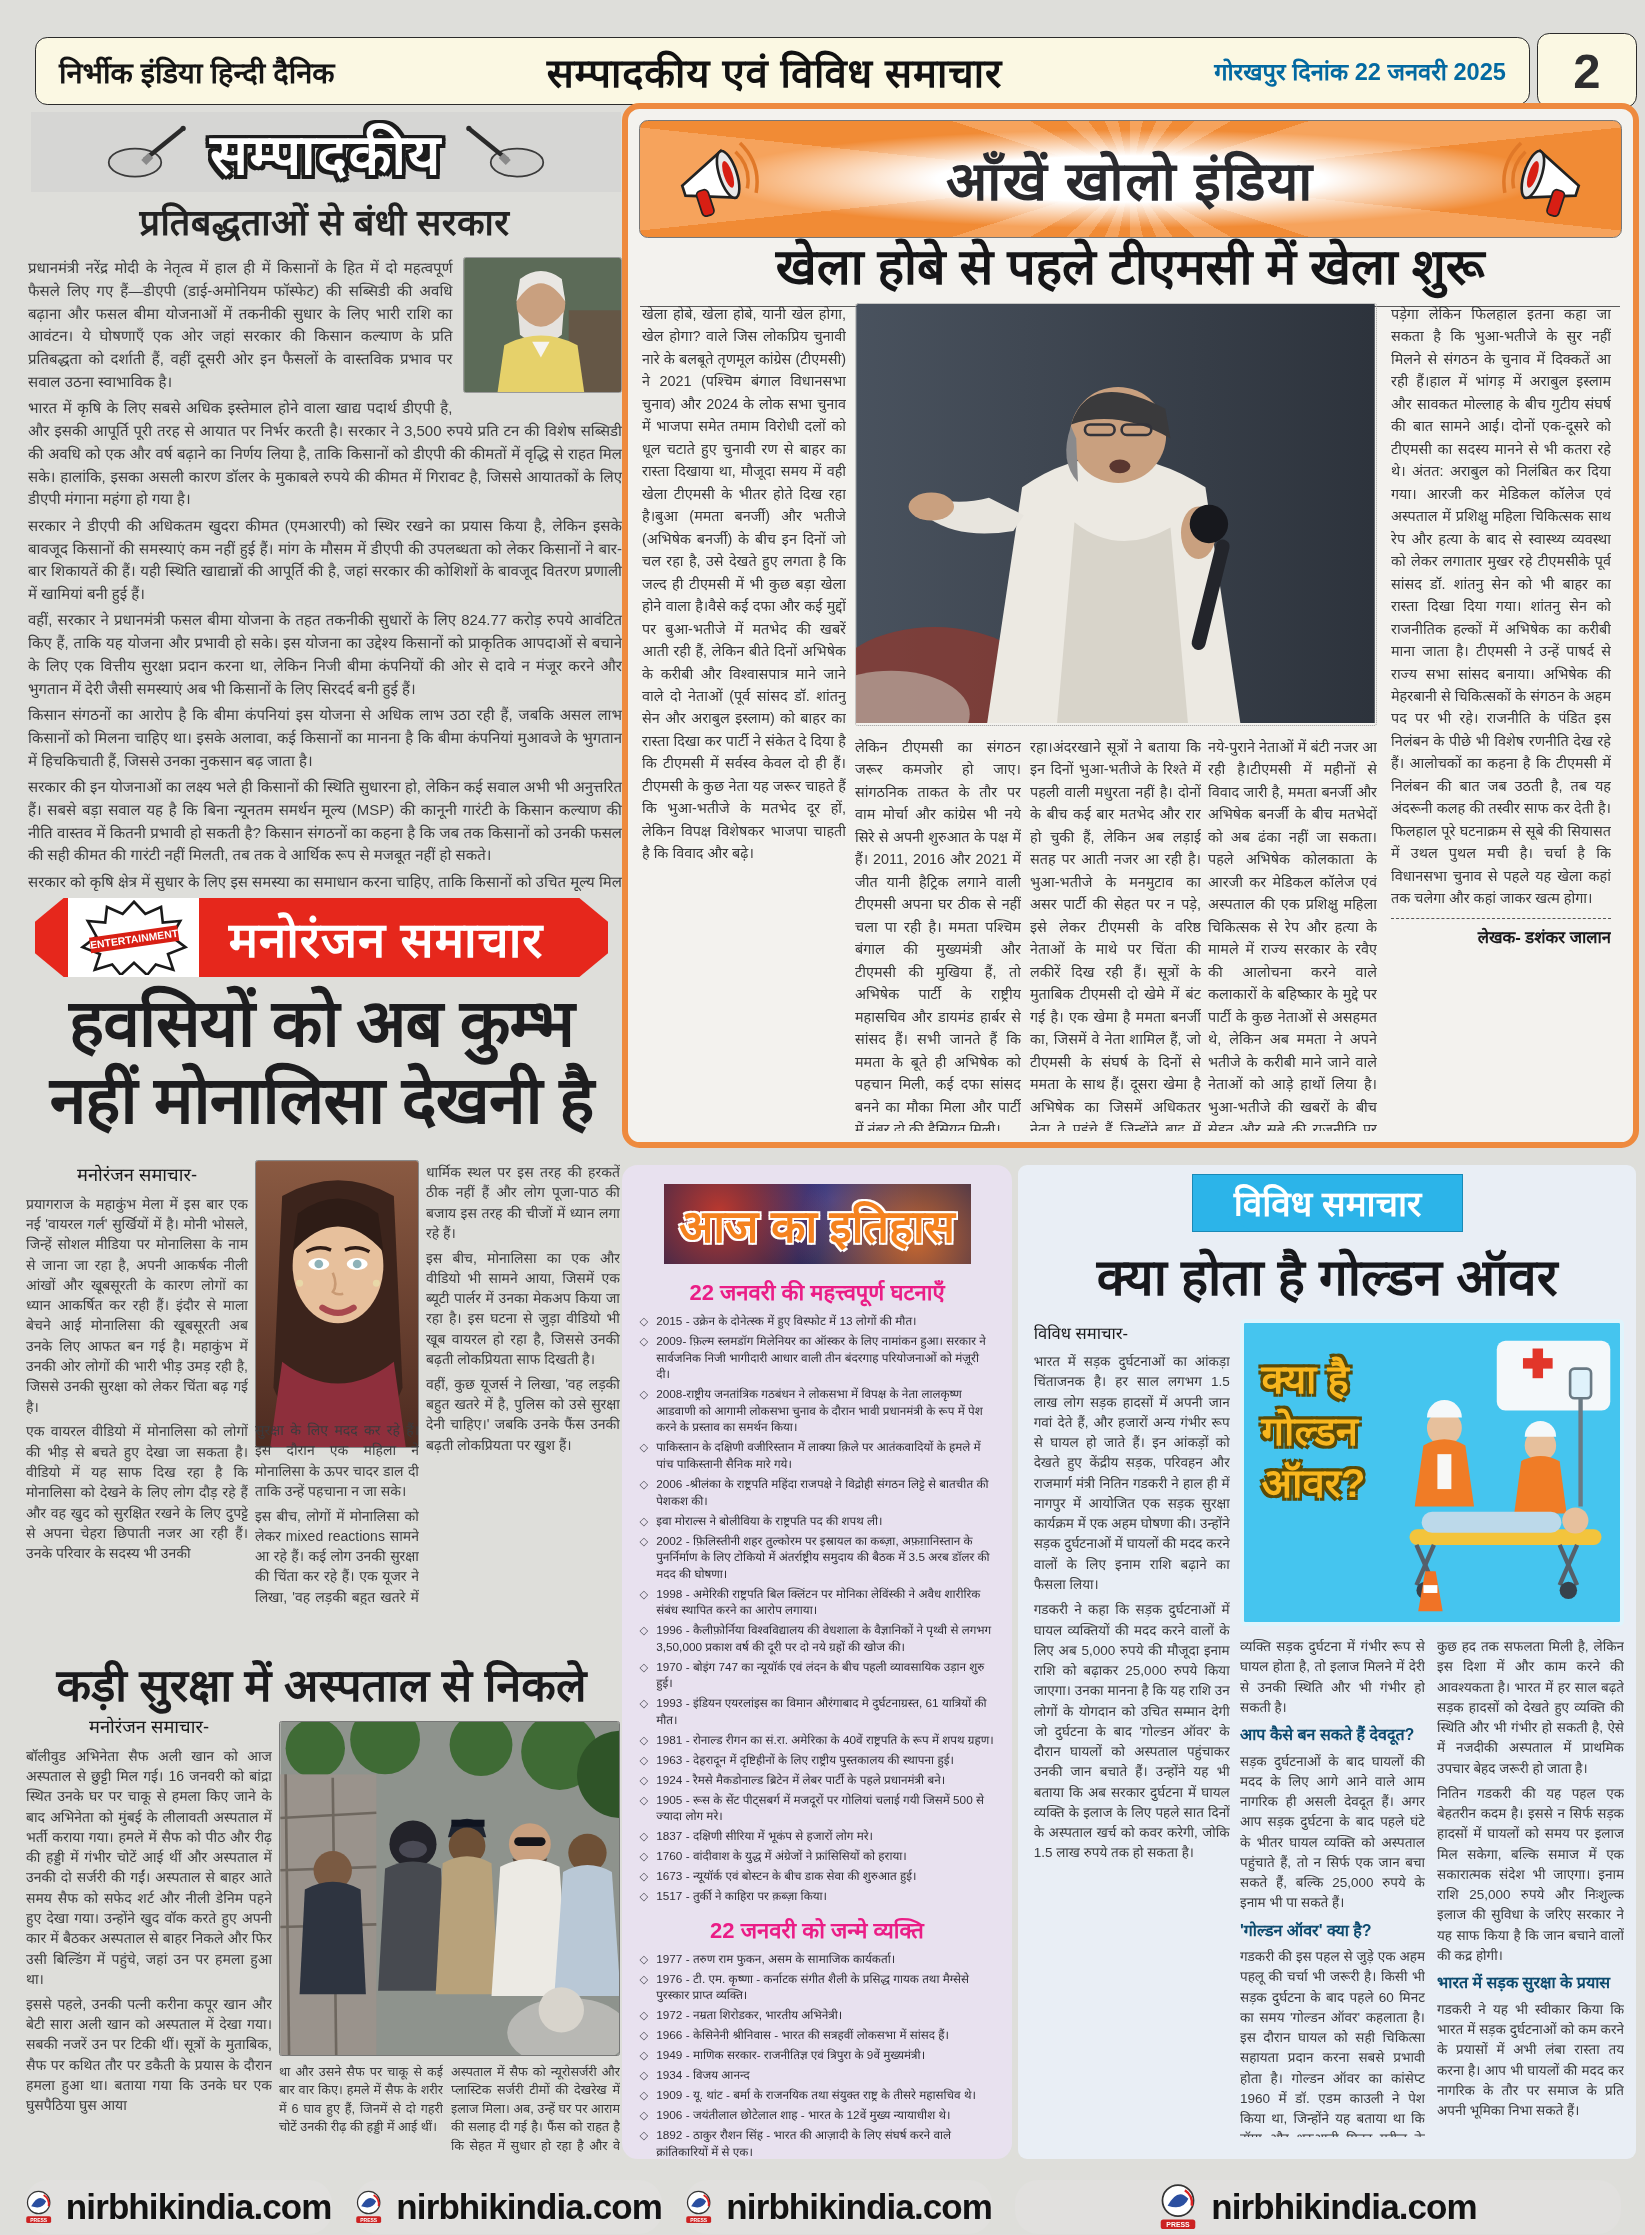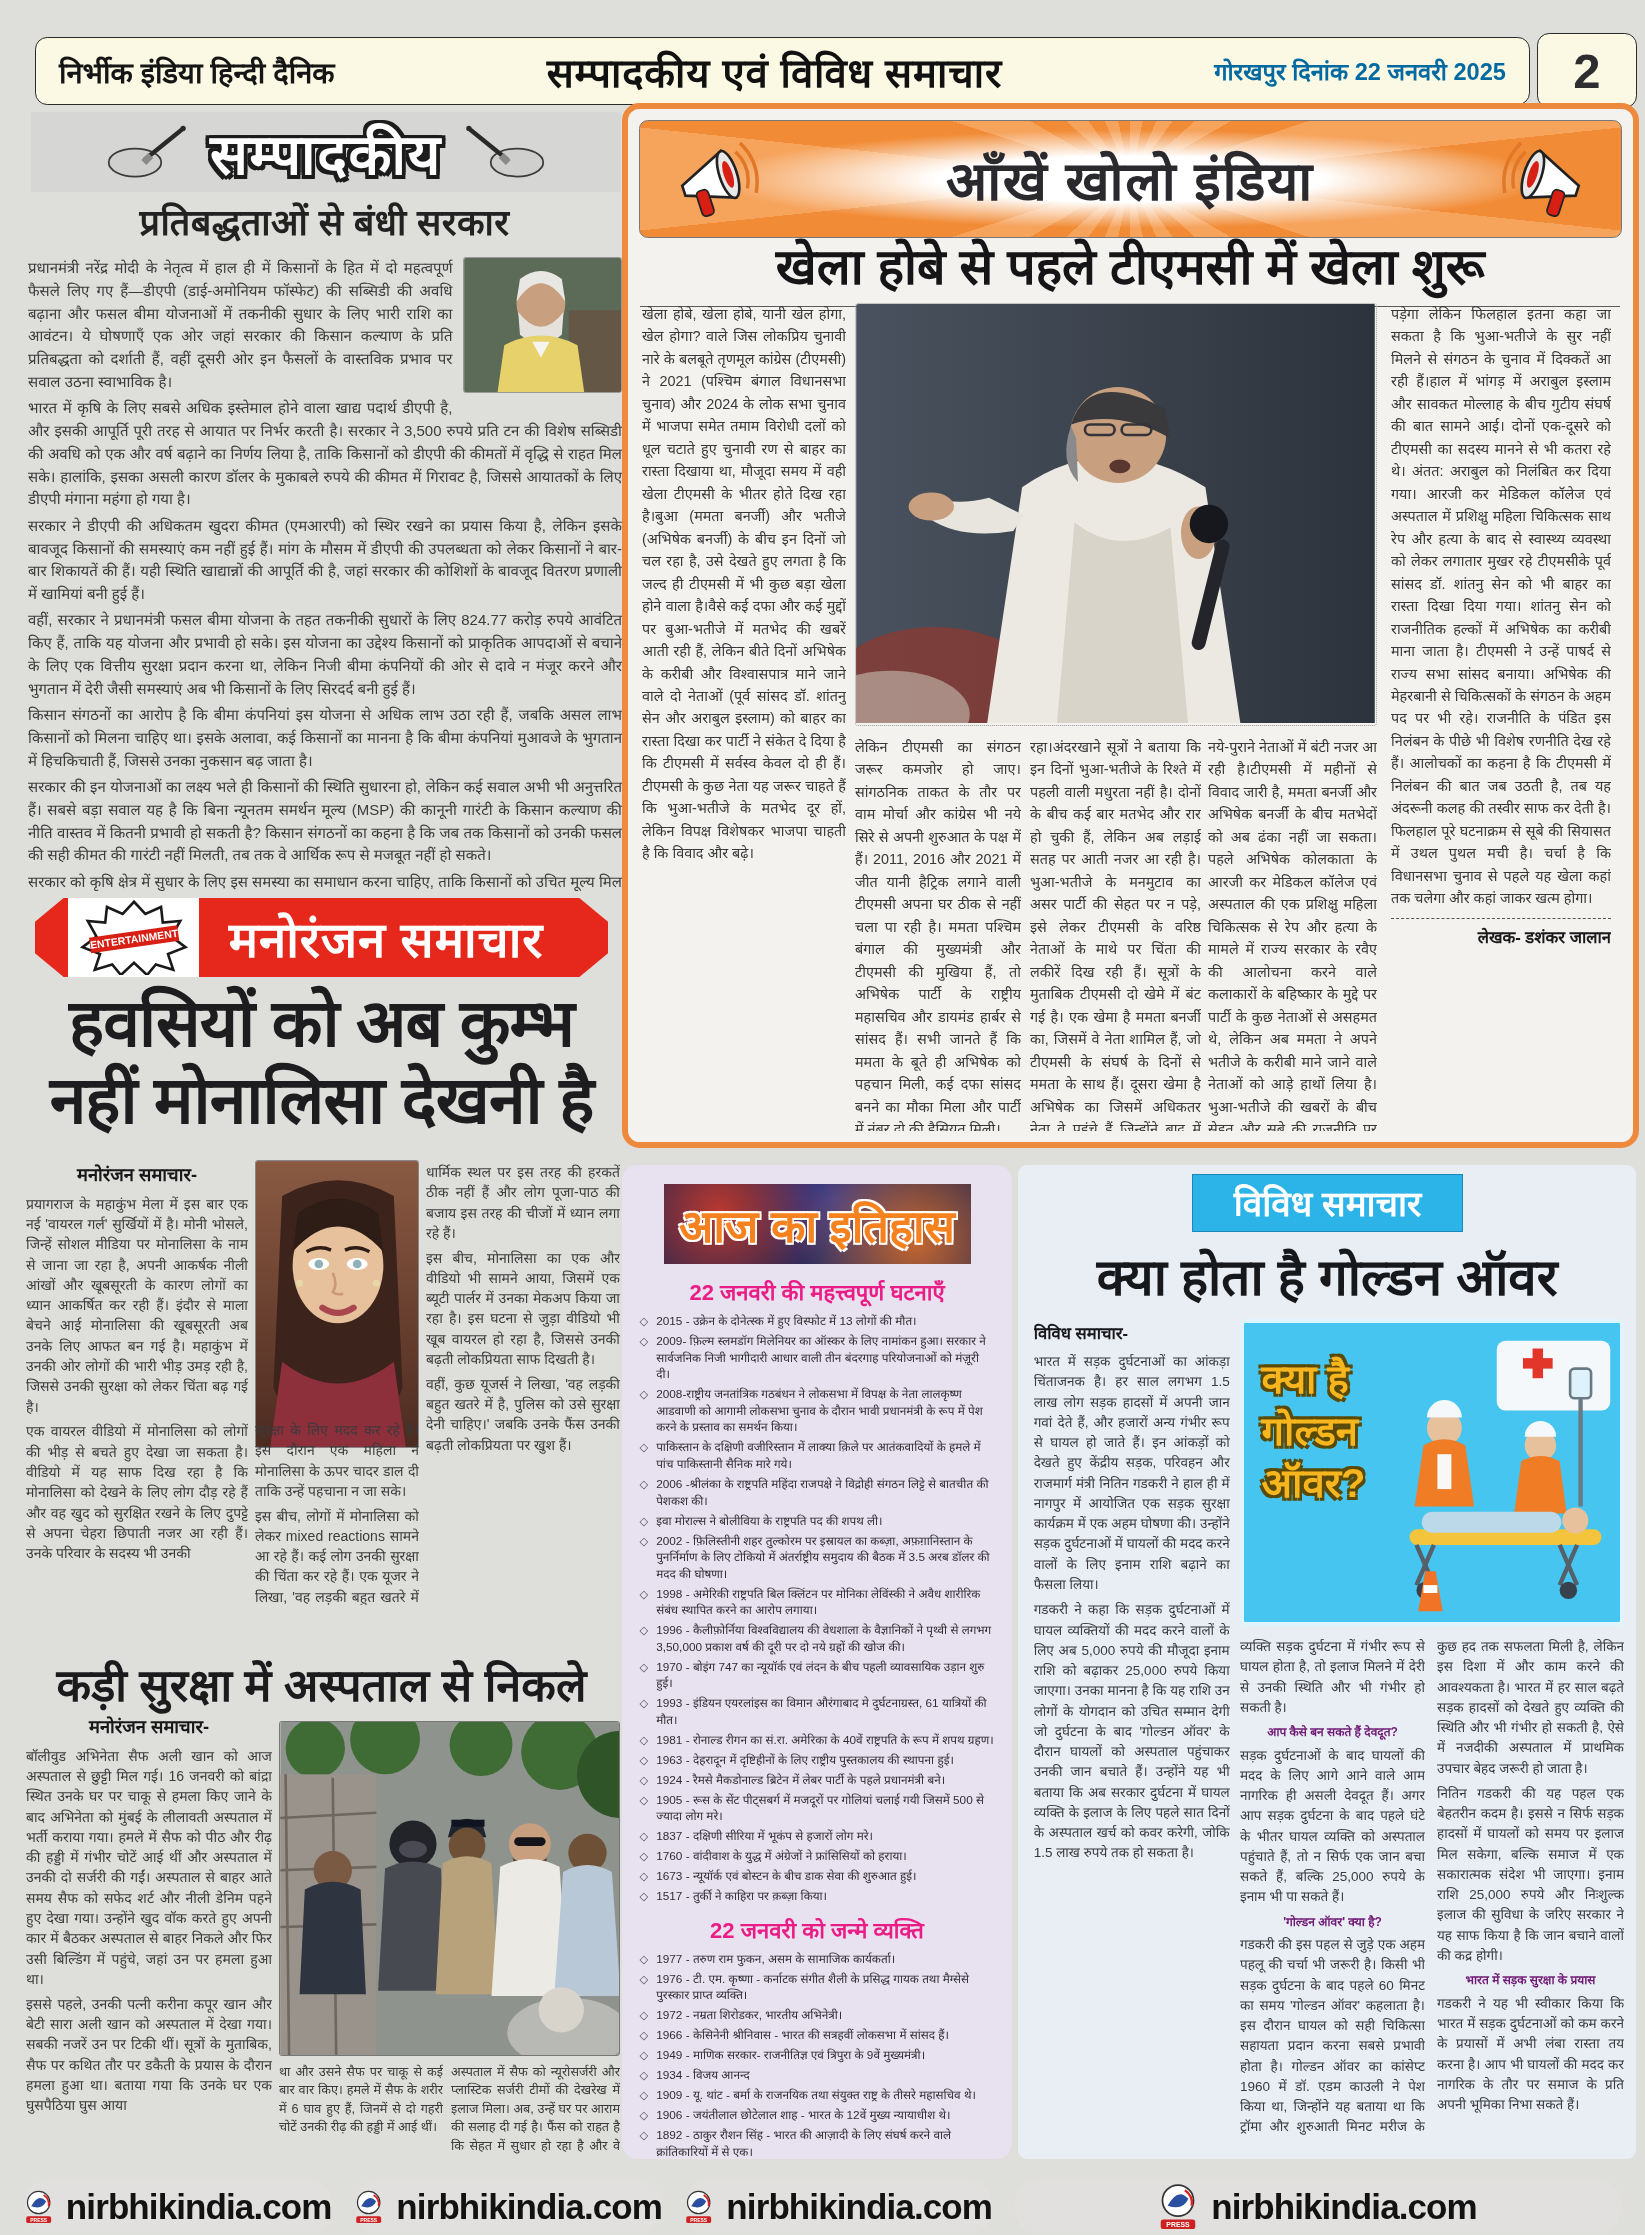--- a/index.html
+++ b/index.html
@@ -23,21 +23,21 @@
   .ed-body p{margin-bottom:3.5px}
   .photo-modi{float:right;width:159px;height:136px;margin:0 0 7px 10.5px;border:0.9px solid #999;border-radius:2.6px;overflow:hidden}
 
   
   .ent-banner{left:35px;top:898px;width:573px;height:79px;background:#e6271c;border-radius:12.2px;clip-path:polygon(5% 0,95% 0,100% 30%,100% 70%,95% 100%,5% 100%,0 70%,0 30%);display:flex;align-items:center}
   .ent-burst{width:131px;height:79px;background:#fff;display:flex;align-items:center;justify-content:center;margin-left:33px}
   .ent-banner .word{flex:1;text-align:center;font-size:49px;font-weight:900;color:#fff;letter-spacing:0.9px;padding-right:35px}
   .mona-head{left:21px;top:985px;width:601px;text-align:center;font-size:66px;line-height:1.16;font-weight:900;color:#1d1d1f;letter-spacing:-0.9px}
   .colbox{font-size:14px;line-height:1.45;text-align:justify;color:#3b3b3d;overflow:hidden}
   .colbox p{margin-bottom:4.4px}
-  .byline-c{font-size:18.3px;font-weight:700;text-align:center;margin-bottom:5.2px;color:#18181a}
+  .byline-c{font-size:18.3px;font-weight:400;text-align:center;margin-bottom:5.2px;color:#18181a}
   .mona-c1{left:26px;top:1162px;width:222px;height:479px}
   .photo-mona{left:255px;top:1160px;width:164px;height:288px;border:0.9px solid #888;border-radius:2.6px;overflow:hidden}
   .mona-c2{left:255px;top:1420px;width:164px;height:185px}
   .mona-c3{left:426px;top:1162px;width:194px;height:479px}
 
   
   .saif-head{left:21px;top:1653px;width:601px;text-align:center;font-size:45px;font-weight:900;color:#1b1b1d}
   .saif-c1{left:26px;top:1714px;width:246px;height:440px}
   .photo-saif{left:279px;top:1721px;width:341px;height:335px;border:0.9px solid #777;border-radius:2.6px;overflow:hidden}
   .saif-b1{left:279px;top:2063px;width:164px;height:91px;font-size:12.7px}
@@ -72,21 +72,21 @@
   .hist-list .it{display:flex;gap:7.9px;margin-bottom:3.5px}
   .hist-list .d{flex:0 0 auto;color:#4a4a52;font-size:11.4px;transform:translateY(0.9px)}
 
   
   .gold{left:1018px;top:1165px;width:618px;height:994px;background:#e9eef5;border-radius:9px;overflow:hidden}
   .gold-ribbon{position:absolute;left:174px;top:8.7px;width:271px;height:58px;background:#2cb4e9;border:1.7px solid #1a89b6;display:flex;align-items:center;justify-content:center;font-size:35px;font-weight:800;color:#fff}
   .gold-ribbon:after{content:"";position:absolute;left:35px;bottom:-15.7px;border:15.7px solid transparent;border-top-color:#2cb4e9;border-left-width:23px;border-right-width:0}
   .gold-head{position:absolute;left:8.7px;top:75px;width:601px;text-align:center;font-size:51px;font-weight:900;color:#17181c}
   .gold-col{position:absolute;font-size:13.5px;line-height:1.5;text-align:justify;color:#3a3a3c;overflow:hidden}
   .gold-col p{margin-bottom:5.2px}
-  .gold-col .sub{font-weight:800;color:#701a75;text-align:center;margin:3.5px 0 4.4px;font-size:12px}
+  .gold-col .sub{font-weight:800;color:#0c4a6e;text-align:left;margin:3.5px 0 4.4px;font-size:16px}
   .gold-c1{left:15.7px;top:157px;width:196px;height:818px}
   .gold-info{position:absolute;left:222px;top:154px;width:384px;height:307px;background:#45c5ef;border:4.4px solid #dff4fc;border-radius:5.2px;overflow:hidden;display:flex}
   .gold-info .caption{width:148px;padding:30px 0 0 17.5px;font-size:40px;line-height:1.3;font-weight:900;color:#f8b61e;text-shadow:-2.6px -2.6px 0 #5a4a08,2.6px -2.6px 0 #5a4a08,-2.6px 2.6px 0 #5a4a08,2.6px 2.6px 0 #5a4a08}
   .gold-c2{left:222px;top:472px;width:185px;height:500px}
   .gold-c3{left:419px;top:472px;width:187px;height:500px}
 
   
   .fcard{position:absolute;top:2180px;height:54px;background:#e1e0de;border-radius:23px;display:flex;align-items:center;justify-content:center;gap:14px}
   .fcard .site{font-size:35px;font-weight:800;letter-spacing:-0.9px;color:#121212}
 </style>

